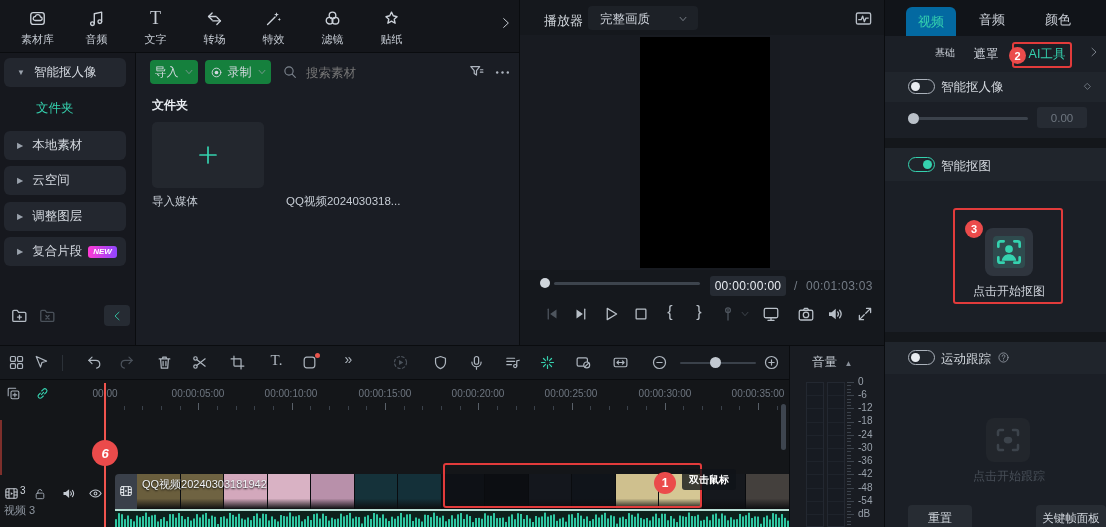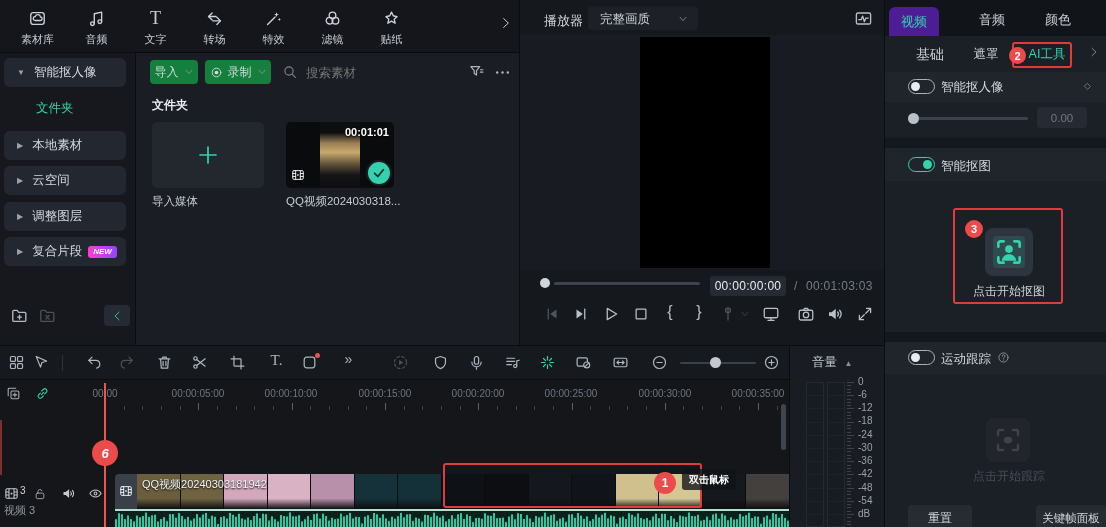--- a/index.html
+++ b/index.html
@@ -224,39 +224,20 @@
 
     <div class="tile" style="left:16px;width:112px;background:#23272e">
       <i class="ic p" style="left:44px;top:21px;width:24px;height:24px;color:#35d2af">
           <svg viewBox="0 0 24 24" fill="none" stroke="currentColor" stroke-width="1.7" stroke-linecap="round" stroke-linejoin="round">
             <path d="M12 4v16M4 12h16"></path>
           </svg>
         </i>
     </div>
     <div class="tile-label" style="left:16px">导入媒体</div>
 
-    <div class="tile" style="left:150px;width:108px;background:#0a0b0d">
-      <div class="p" style="left:34px;top:0;width:40px;height:66px;
-           background:linear-gradient(180deg,#0e0e10 0%,#0e0e10 16%,#9a7f55 32%,#c9a96e 46%,#6b5a3e 62%,#141418 80%,#0e0e10 100%)"></div>
-      <div class="p" style="right:5px;top:4px;font-size:11px;font-weight:bold;color:#fff;text-shadow:0 1px 2px #000">00:01:01</div>
-      <i class="ic p" style="left:5px;bottom:6px;width:14px;height:14px;color:#e8ecf0">
-          <svg viewBox="0 0 24 24" fill="none" stroke="currentColor" stroke-width="1.7" stroke-linecap="round" stroke-linejoin="round">
-            <rect x="3" y="4.5" width="18" height="15" rx="2"></rect>
-            <path d="M8 4.5v15M16 4.5v15M3 9.5h5M3 14.5h5M16 9.5h5M16 14.5h5"></path>
-            <path d="M10.8 9.8l3.6 2.2-3.6 2.2z" fill="currentColor" stroke="none"></path>
-          </svg>
-        </i>
-      <div class="p" style="right:2px;bottom:2px;width:22px;height:22px;border-radius:50%;background:#35d0ae;border:2px solid #1a1d24">
-        <i class="ic p" style="left:4px;top:4px;width:14px;height:14px;color:#10312a">
-            <svg viewBox="0 0 24 24" fill="none" stroke="currentColor" stroke-width="1.7" stroke-linecap="round" stroke-linejoin="round">
-              <polyline points="4.5,12.5 10,18 19.5,6.5" stroke-width="3"></polyline>
-            </svg>
-          </i>
-      </div>
-    </div>
     <div class="tile-label" style="left:150px">QQ视频2024030318...</div>
   </div>
 
   <div id="playerpanel" class="p">
     <div class="p" style="left:24px;top:12px;font-size:13px;color:#d2d7dd">播放器</div>
     <div class="p" style="left:68px;top:6px;width:110px;height:24px;background:#1d2127;border-radius:4px;cursor:pointer">
       <span class="p" style="left:12px;top:5px;font-size:12.5px;color:#c9ced6">完整画质</span>
       <i class="ic p" style="right:10px;top:8px;width:10px;height:10px;color:#9aa2ac">
           <svg viewBox="0 0 24 24" fill="none" stroke="currentColor" stroke-width="1.7" stroke-linecap="round" stroke-linejoin="round">
             <polyline points="5,8 12,16 19,8"></polyline>
@@ -337,26 +318,26 @@
       </i>
     <i class="ic pc" style="left:336px;top:305px">
         <svg viewBox="0 0 24 24" fill="none" stroke="currentColor" stroke-width="1.7" stroke-linecap="round" stroke-linejoin="round">
           <path d="M14 4.5h5.5V10M19.5 4.5L13 11M10 19.5H4.5V14M4.5 19.5L11 13"></path>
         </svg>
       </i>
   </div>
 
   <div id="inspector" class="p">
     <div class="p" style="left:0;top:0;width:221px;height:36px;background:#111419"></div>
-    <div class="p" style="left:4px;top:7px;width:50px;height:29px;background:#4c1d95;border-radius:6px 6px 0 0;
+    <div class="p" style="left:21px;top:7px;width:50px;height:29px;background:#0369a1;border-radius:6px 6px 0 0;
          display:flex;align-items:center;justify-content:center;font-size:13px;color:#35d2af;cursor:pointer">视频</div>
     <div class="p" style="left:82px;top:11px;width:50px;text-align:center;font-size:13px;color:#c9ced6;cursor:pointer">音频</div>
     <div class="p" style="left:148px;top:11px;width:50px;text-align:center;font-size:13px;color:#c9ced6;cursor:pointer">颜色</div>
 
-    <div class="p" style="left:20px;top:46px;width:50px;text-align:center;font-size:14px;color:#c9ced6;cursor:pointer">基础</div>
+    <div class="p" style="left:20px;top:46px;width:50px;text-align:right;font-size:10px;color:#c9ced6;cursor:pointer">基础</div>
     <div class="p" style="left:76px;top:46px;width:50px;text-align:center;font-size:12.5px;color:#c9ced6;cursor:pointer">遮罩</div>
     <div class="p" style="left:134px;top:46px;width:56px;text-align:center;font-size:12.5px;color:#35d2af;cursor:pointer">AI工具</div>
     <i class="ic p" style="left:203px;top:46px;width:12px;height:12px;color:#8a919b;cursor:pointer">
         <svg viewBox="0 0 24 24" fill="none" stroke="currentColor" stroke-width="1.7" stroke-linecap="round" stroke-linejoin="round">
           <polyline points="8,4.5 16,12 8,19.5"></polyline>
         </svg>
       </i>
     <div class="red-box" style="left:127px;top:42px;width:60px;height:26px"></div>
     <div class="red-badge" style="left:124px;top:47px;width:17px;height:17px;font-size:11px">2</div>
 

